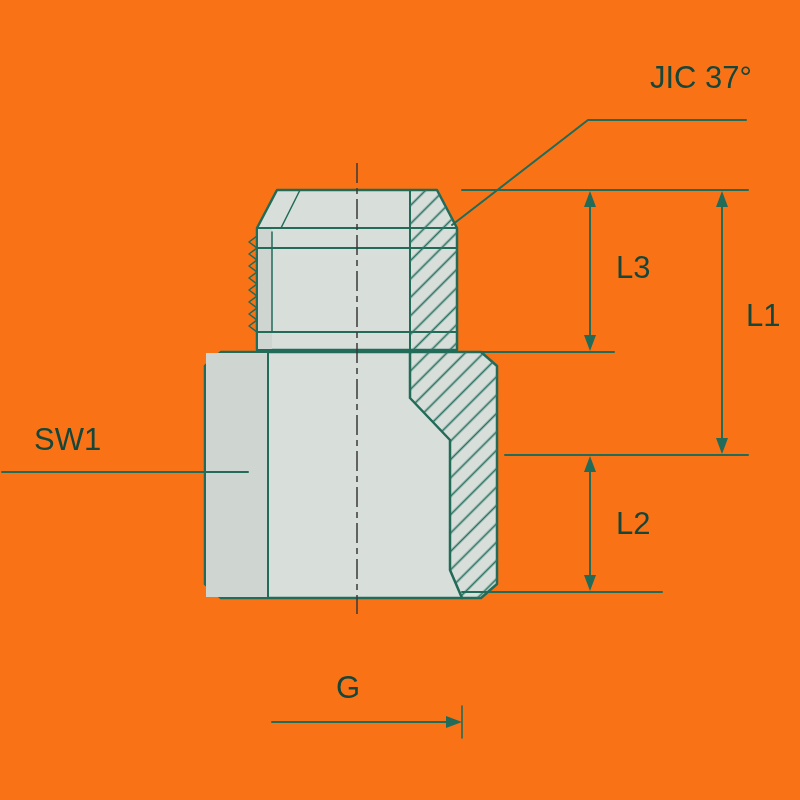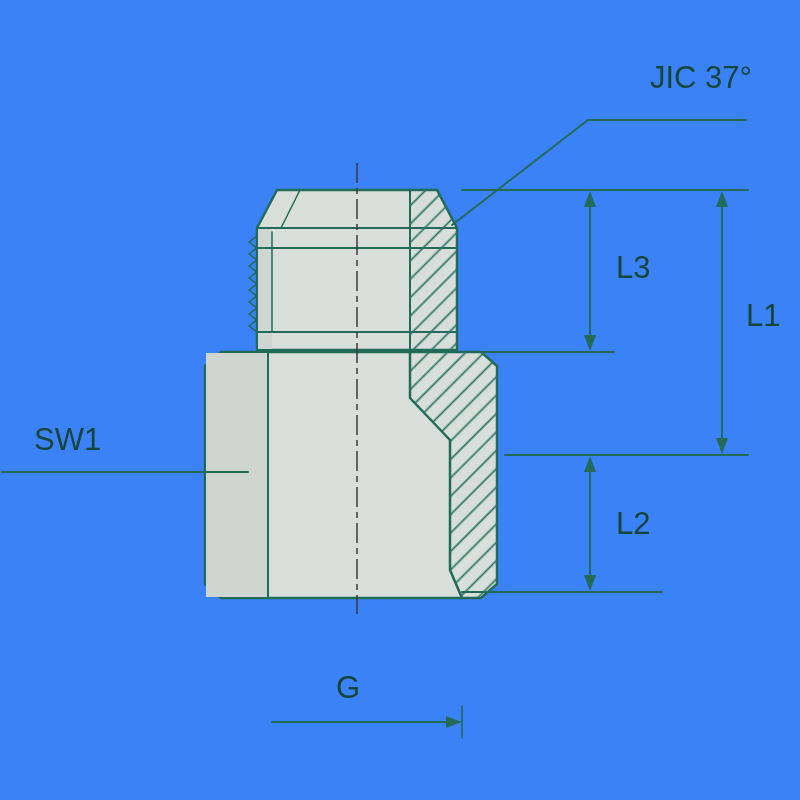--- a/index.html
+++ b/index.html
@@ -7,21 +7,21 @@
     padding: 0;
     background: #ffffff;
     width: 800px;
     height: 800px;
     font-family: "Liberation Sans", sans-serif;
   }
   .stage {
     position: relative;
     width: 800px;
     height: 800px;
-    background: #3b82f6;
+    background: #f97316;
     overflow: hidden;
   }
   svg { display: block; }
   text {
     font-family: "Liberation Sans", sans-serif;
     font-size: 31px;
     fill: #16463a;
   }
 </style>
 </head>

